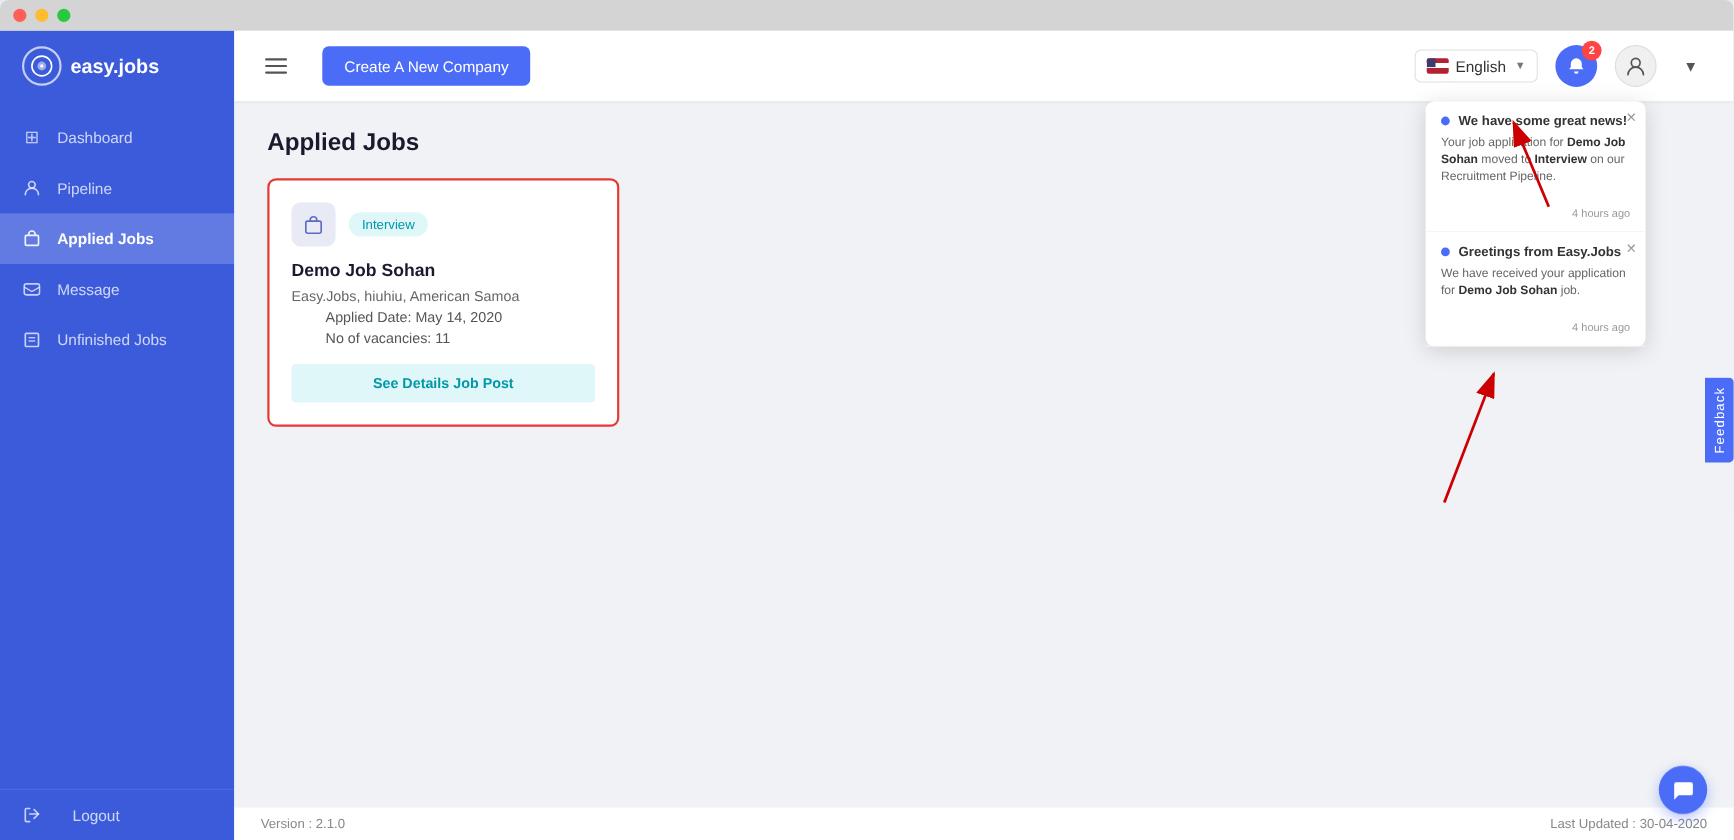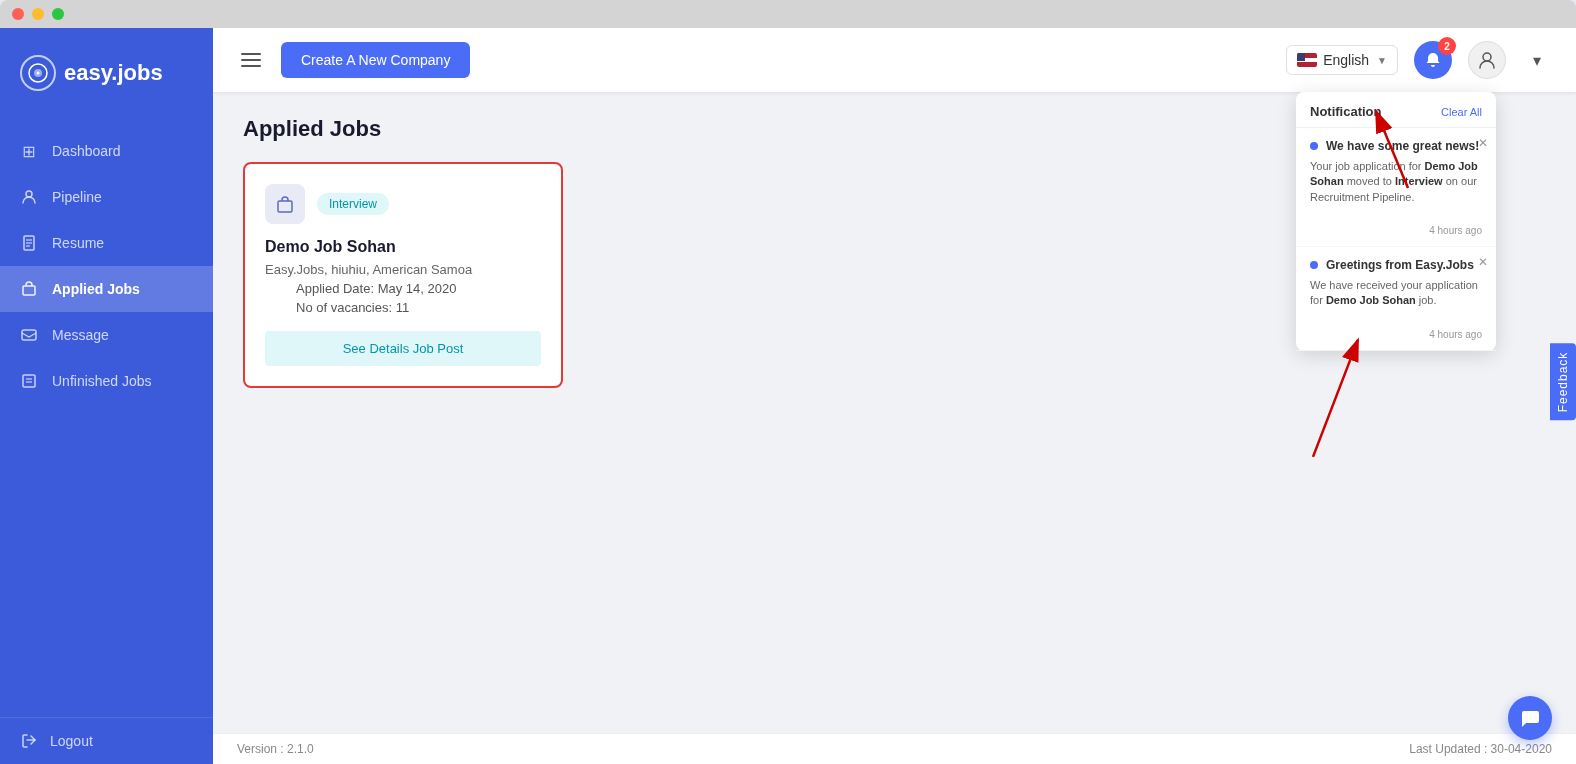--- a/index.html
+++ b/index.html
@@ -32,23 +32,23 @@
       background: #3b5bdb;
       display: flex;
       flex-direction: column;
       height: 100%;
       flex-shrink: 0;
     }
     .sidebar-logo {
       display: flex;
       align-items: center;
       gap: 8px;
-      padding: 27px 20px;
+      padding: 14px 20px;
       color: white;
-      font-size: 22px;
+      font-size: 18px;
       font-weight: 600;
     }
     .logo-icon {
       width: 36px;
       height: 36px;
       border-radius: 50%;
       border: 2px solid rgba(255,255,255,0.7);
       display: flex;
       align-items: center;
       justify-content: center;
@@ -81,21 +81,21 @@
       display: flex;
       align-items: center;
       justify-content: center;
       font-size: 16px;
       opacity: 0.9;
     }
     .sidebar-logout {
       padding: 14px 20px;
       display: flex;
       align-items: center;
-      gap: 12px;
+      gap: 28px;
       color: rgba(255,255,255,0.75);
       font-size: 14px;
       cursor: pointer;
       border-top: 1px solid rgba(255,255,255,0.1);
     }
 
     
     .main-area {
       flex: 1;
       display: flex;
@@ -111,21 +111,21 @@
       display: flex;
       align-items: center;
       justify-content: space-between;
       padding: 0 24px;
       box-shadow: 0 1px 4px rgba(0,0,0,0.08);
       flex-shrink: 0;
     }
     .header-left {
       display: flex;
       align-items: center;
-      gap: 16px;
+      gap: 28px;
     }
     .hamburger-btn {
       background: none;
       border: none;
       cursor: pointer;
       display: flex;
       flex-direction: column;
       gap: 4px;
       padding: 4px;
     }
@@ -290,20 +290,21 @@
       background: #e0f7fa;
       color: #0097a7;
       border: none;
       border-radius: 4px;
       padding: 10px;
       font-size: 13px;
       cursor: pointer;
       width: 100%;
       margin-top: 12px;
       text-align: center;
+      font-weight: bold;
     }
 
     
     .notif-panel {
       position: absolute;
       top: 64px;
       right: 80px;
       width: 200px;
       background: white;
       border-radius: 8px;
@@ -465,31 +466,20 @@
         <span>Dashboard</span>
       </div>
       <div class="nav-item">
         <span class="nav-icon">
           <svg width="16" height="16" viewBox="0 0 16 16" fill="none">
             <circle cx="8" cy="5" r="3" stroke="rgba(255,255,255,0.8)" stroke-width="1.5"></circle>
             <path d="M2 14c0-3.3 2.7-6 6-6s6 2.7 6 6" stroke="rgba(255,255,255,0.8)" stroke-width="1.5" stroke-linecap="round"></path>
           </svg>
         </span>
         <span>Pipeline</span>
-      </div>
-      <div class="nav-item">
-        <span class="nav-icon">
-          <svg width="16" height="16" viewBox="0 0 16 16" fill="none">
-            <rect x="3" y="1" width="10" height="14" rx="1" stroke="rgba(255,255,255,0.8)" stroke-width="1.5"></rect>
-            <line x1="5" y1="5" x2="11" y2="5" stroke="rgba(255,255,255,0.8)" stroke-width="1.2"></line>
-            <line x1="5" y1="8" x2="11" y2="8" stroke="rgba(255,255,255,0.8)" stroke-width="1.2"></line>
-            <line x1="5" y1="11" x2="9" y2="11" stroke="rgba(255,255,255,0.8)" stroke-width="1.2"></line>
-          </svg>
-        </span>
-        <span>Resume</span>
       </div>
       <div class="nav-item active">
         <span class="nav-icon">
           <svg width="16" height="16" viewBox="0 0 16 16" fill="none">
             <rect x="2" y="5" width="12" height="9" rx="1" stroke="white" stroke-width="1.5"></rect>
             <path d="M5 5V4a3 3 0 016 0v1" stroke="white" stroke-width="1.5"></path>
           </svg>
         </span>
         <span>Applied Jobs</span>
       </div>
@@ -577,24 +567,20 @@
         </div>
         <div class="job-title">Demo Job Sohan</div>
         <div class="job-meta">Easy.Jobs, hiuhiu, American Samoa</div>
         <div class="job-details">Applied Date: May 14, 2020</div>
         <div class="job-details">No of vacancies: 11</div>
         <button class="see-details-btn">See Details Job Post</button>
       </div>
     </div>
 
     <div class="notif-panel">
-      <div class="notif-header">
-        <span class="notif-title">Notification</span>
-        <span class="clear-all">Clear All</span>
-      </div>
 
       <div class="notif-item">
         <button class="notif-close">✕</button>
         <div class="notif-item-header">
           <div class="notif-dot"></div>
           <span class="notif-item-title">We have some great news!</span>
         </div>
         <div class="notif-item-text">
           Your job application for <strong>Demo Job Sohan</strong> moved to <strong>Interview</strong> on our Recruitment Pipeline.
         </div>

